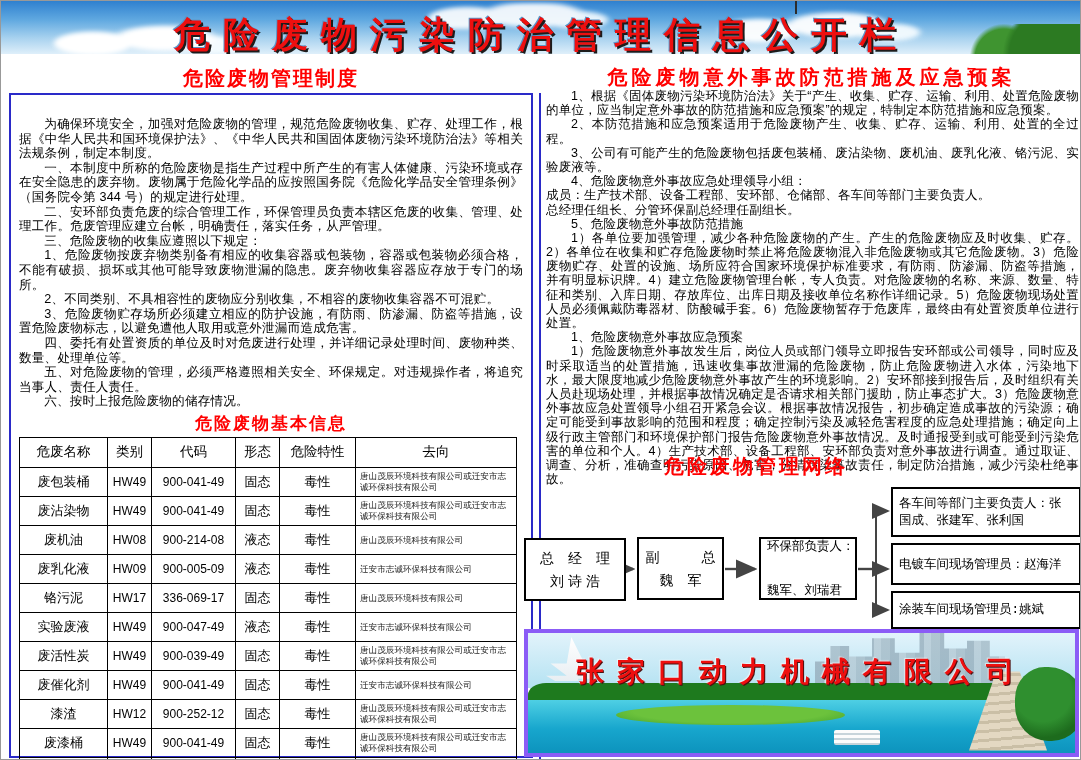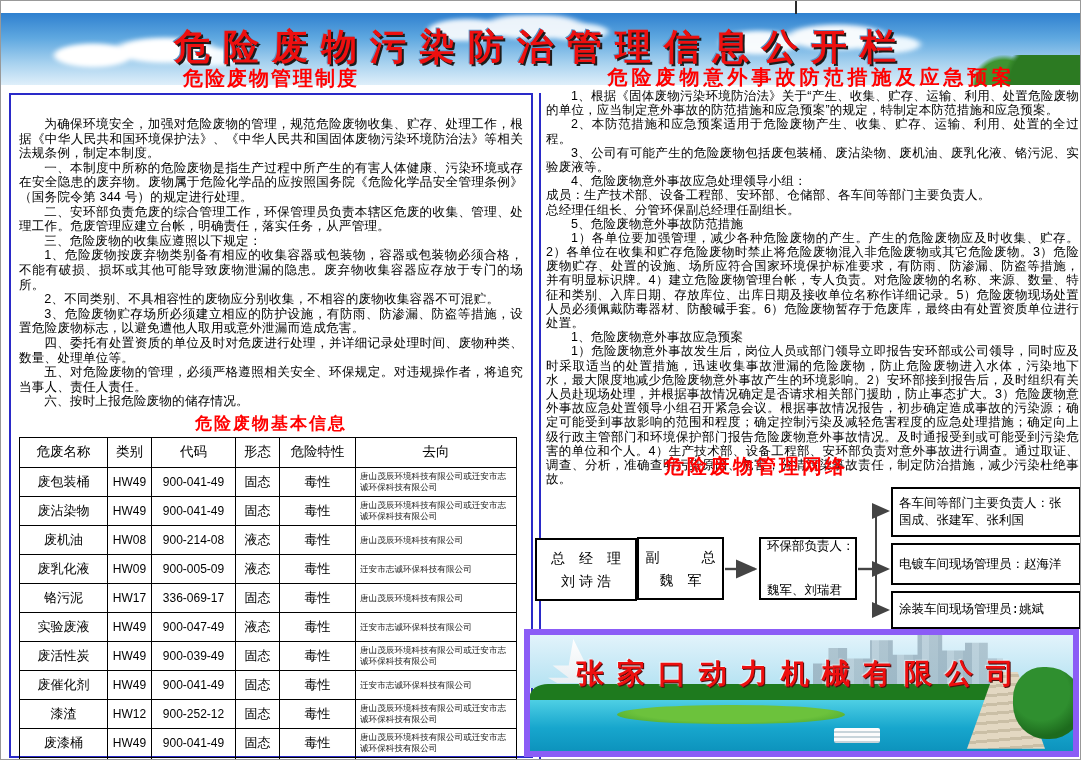--- a/index.html
+++ b/index.html
@@ -2,21 +2,21 @@
 <html><head>
 <meta charset="utf-8">
 <style>
   * { margin:0; padding:0; box-sizing:border-box; }
   html,body { background:#fff; }
   body { font-family:"Liberation Sans","DejaVu Sans",sans-serif; color:#000; }
   .page { position:relative; width:1081px; height:760px; background:#fff;
           border:1px solid #999; overflow:hidden; }
 
   
-  .banner { position:absolute; left:0; top:12px; width:1081px; height:72px;
+  .banner { position:absolute; left:0; top:0; width:1081px; height:53px;
             background:linear-gradient(#2f80cf 0%, #5fa8e0 35%, #a8d2ef 70%, #dfeffa 100%);
             overflow:hidden;padding-left:17px; }
   .cloud { position:absolute; background:
              radial-gradient(ellipse 60px 18px at 30% 60%, #ffffff 0 60%, rgba(255,255,255,0) 70%),
              radial-gradient(ellipse 80px 20px at 60% 45%, #ffffff 0 55%, rgba(255,255,255,0) 70%),
              radial-gradient(ellipse 50px 14px at 80% 65%, #f4fbff 0 55%, rgba(255,255,255,0) 70%);
            filter:blur(2px); }
   .cloud.c1 { left:20px; top:22px; width:240px; height:34px; }
   .cloud.c2 { left:400px; top:2px; width:220px; height:26px; opacity:.9; }
   .cloud.c3 { left:680px; top:8px; width:260px; height:36px; opacity:.95; }
@@ -62,34 +62,34 @@
   .right-text { position:absolute; left:545px; top:88px; width:533px; }
   .right-text .para { font-size:12.5px; line-height:1.135; }
 
   .network-heading { left:545px; width:420px; top:452px; font-size:20px; letter-spacing:3px; }
 
   
   .flowchart { position:absolute; left:520px; top:480px; width:561px; height:150px; }
   .fc-box { position:absolute; border:2px solid #000; background:#fff; display:flex;
             flex-direction:column; justify-content:center; }
   .fc-node { align-items:center; text-align:center; font-size:14px; line-height:1.6; }
-  .fc-n1 { left:3px;  top:57px; width:102px;  height:63px;margin-left:11px; }
+  .fc-n1 { left:3px;  top:57px; width:102px;  height:63px; }
   .fc-n2 { left:116px; top:56px; width:87px; height:63px; }
   .fc-n3 { left:238px; top:56px; width:98px; height:63px; font-size:12.5px;
            align-items:flex-start; text-align:left; padding-left:6px; line-height:1.9;gap:20px; }
   .fc-branch { left:370px; width:190px; font-size:12.5px; line-height:1.35;
            padding:2px 6px; justify-content:center; }
   .fc-b0 { top:6px;  height:50px; }
   .fc-b1 { top:62px; height:42px; }
   .fc-b2 { top:110px; height:38px;font-family:Liberation Mono, monospace; }
   .fc-svg { position:absolute; left:0; top:0; }
 
   
   .photo { position:absolute; left:523px; top:628px; width:555px; height:128px;
-           overflow:hidden; border:6px solid #8b5cf6; }
+           overflow:hidden; border:4px solid #8b5cf6; }
   .ph-sky { position:absolute; left:0; top:0; right:0; height:46%;
            background:linear-gradient(#e2f3fb, #b4e2f2); }
   .ph-city { position:absolute; right:70px; top:0; width:190px; height:52px; opacity:.8;
            background:repeating-linear-gradient(90deg,#97aebc 0 9px,#b5c9d4 9px 16px,#a4bac6 16px 25px);
            clip-path:polygon(0 100%,0 55%,8% 55%,8% 25%,18% 25%,18% 45%,30% 45%,30% 10%,42% 10%,42% 38%,55% 38%,55% 0,68% 0,68% 30%,80% 30%,80% 15%,92% 15%,92% 45%,100% 45%,100% 100%); }
   .ph-trees { position:absolute; left:0; right:0; top:42%; height:18%;
            background:#1e7a1e;
            border-radius:18px 30px 0 0 / 12px 16px 0 0;
            box-shadow:0 3px 0 #2f9130; }
   .ph-water { position:absolute; left:0; right:0; top:56%; bottom:0;

